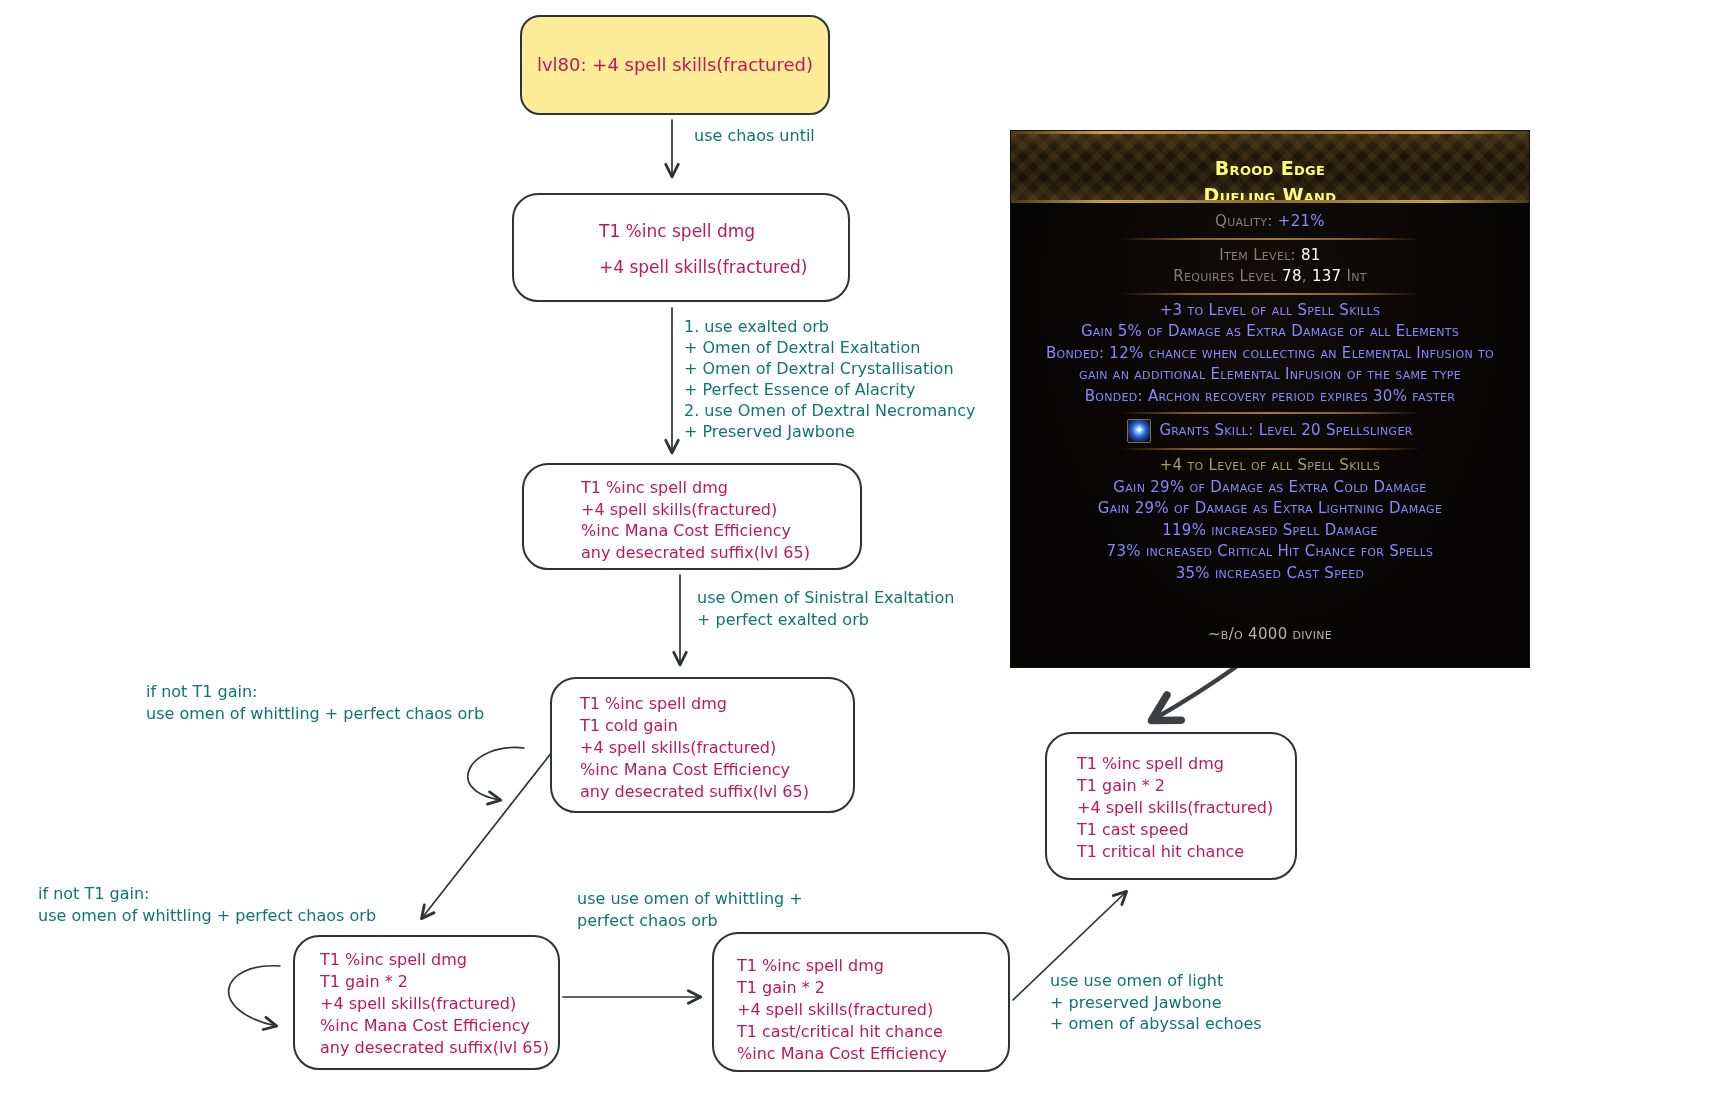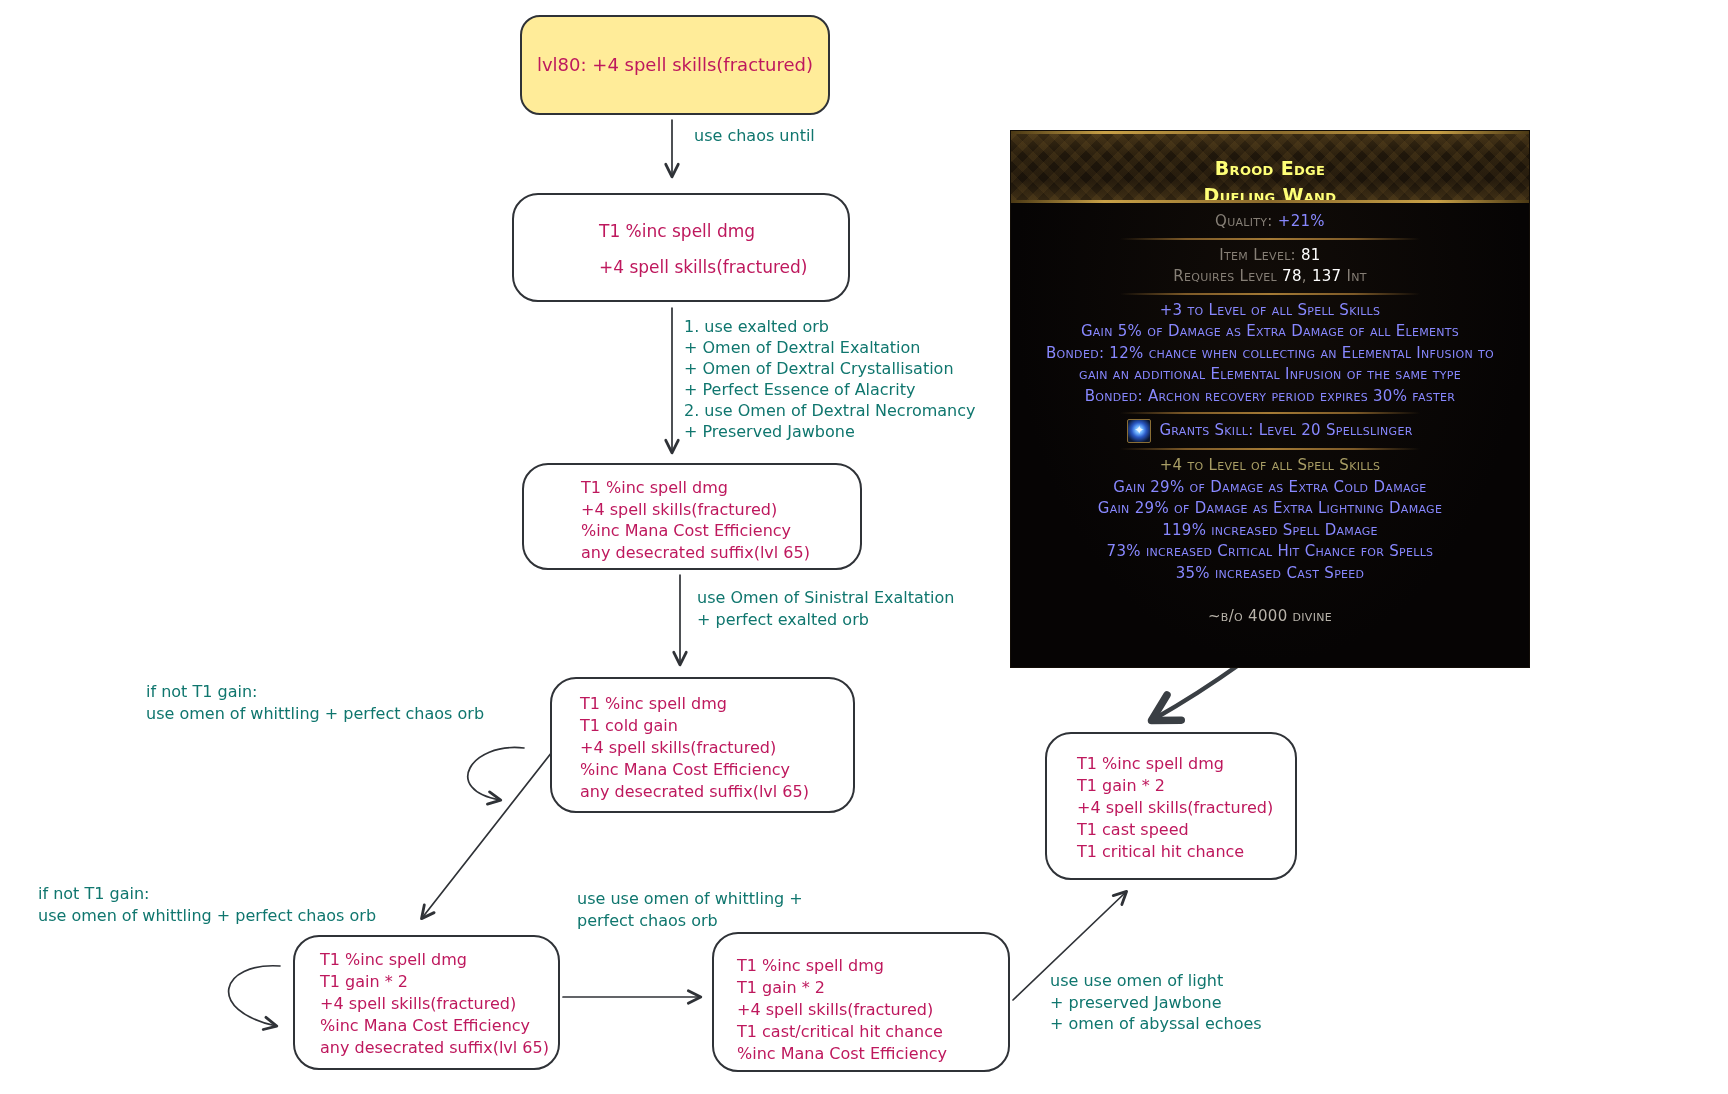--- a/index.html
+++ b/index.html
@@ -55,21 +55,21 @@
   .tt-header::before,.tt-header::after{
     content:"";position:absolute;left:0;right:0;height:3px;
     background:linear-gradient(90deg,#4a3814,#c9a147 18%,#8a6a2c 50%,#c9a147 82%,#4a3814);
   }
   .tt-header::before{top:0;} .tt-header::after{bottom:0;}
   .tt-body{
     padding-top:8px;text-align:center;font-size:15px;line-height:21.5px;color:#8888ff;
   }
   .tt-line{white-space:nowrap;}
   .gray{color:#867f76;} .white{color:#ffffff;} .blue{color:#8888ff;}
-  .tan{color:#a99e65;} .note{color:#b8b3aa;margin-top:22px;}
+  .tan{color:#a99e65;} .note{color:#b8b3aa;margin-top:40px;}
   .sep{
     height:2px;width:300px;margin:5px auto 5px auto;border-radius:1px;
     background:linear-gradient(90deg, rgba(0,0,0,0), #7d5a28 22%, #a57b36 50%, #7d5a28 78%, rgba(0,0,0,0));
   }
   .mods .line{white-space:normal;max-width:480px;margin:0 auto;}
   .grants{display:flex;align-items:center;justify-content:center;gap:8px;margin:3px 0;}
   .gem{
     width:24px;height:24px;border:1px solid #8a6e35;box-sizing:border-box;border-radius:2px;
     background:radial-gradient(circle at 50% 45%, #d8f2ff 0%, #6fb4ff 22%, #2a58c4 45%, #0a1630 80%);
     display:flex;align-items:center;justify-content:center;color:#eaf6ff;font-size:12px;

